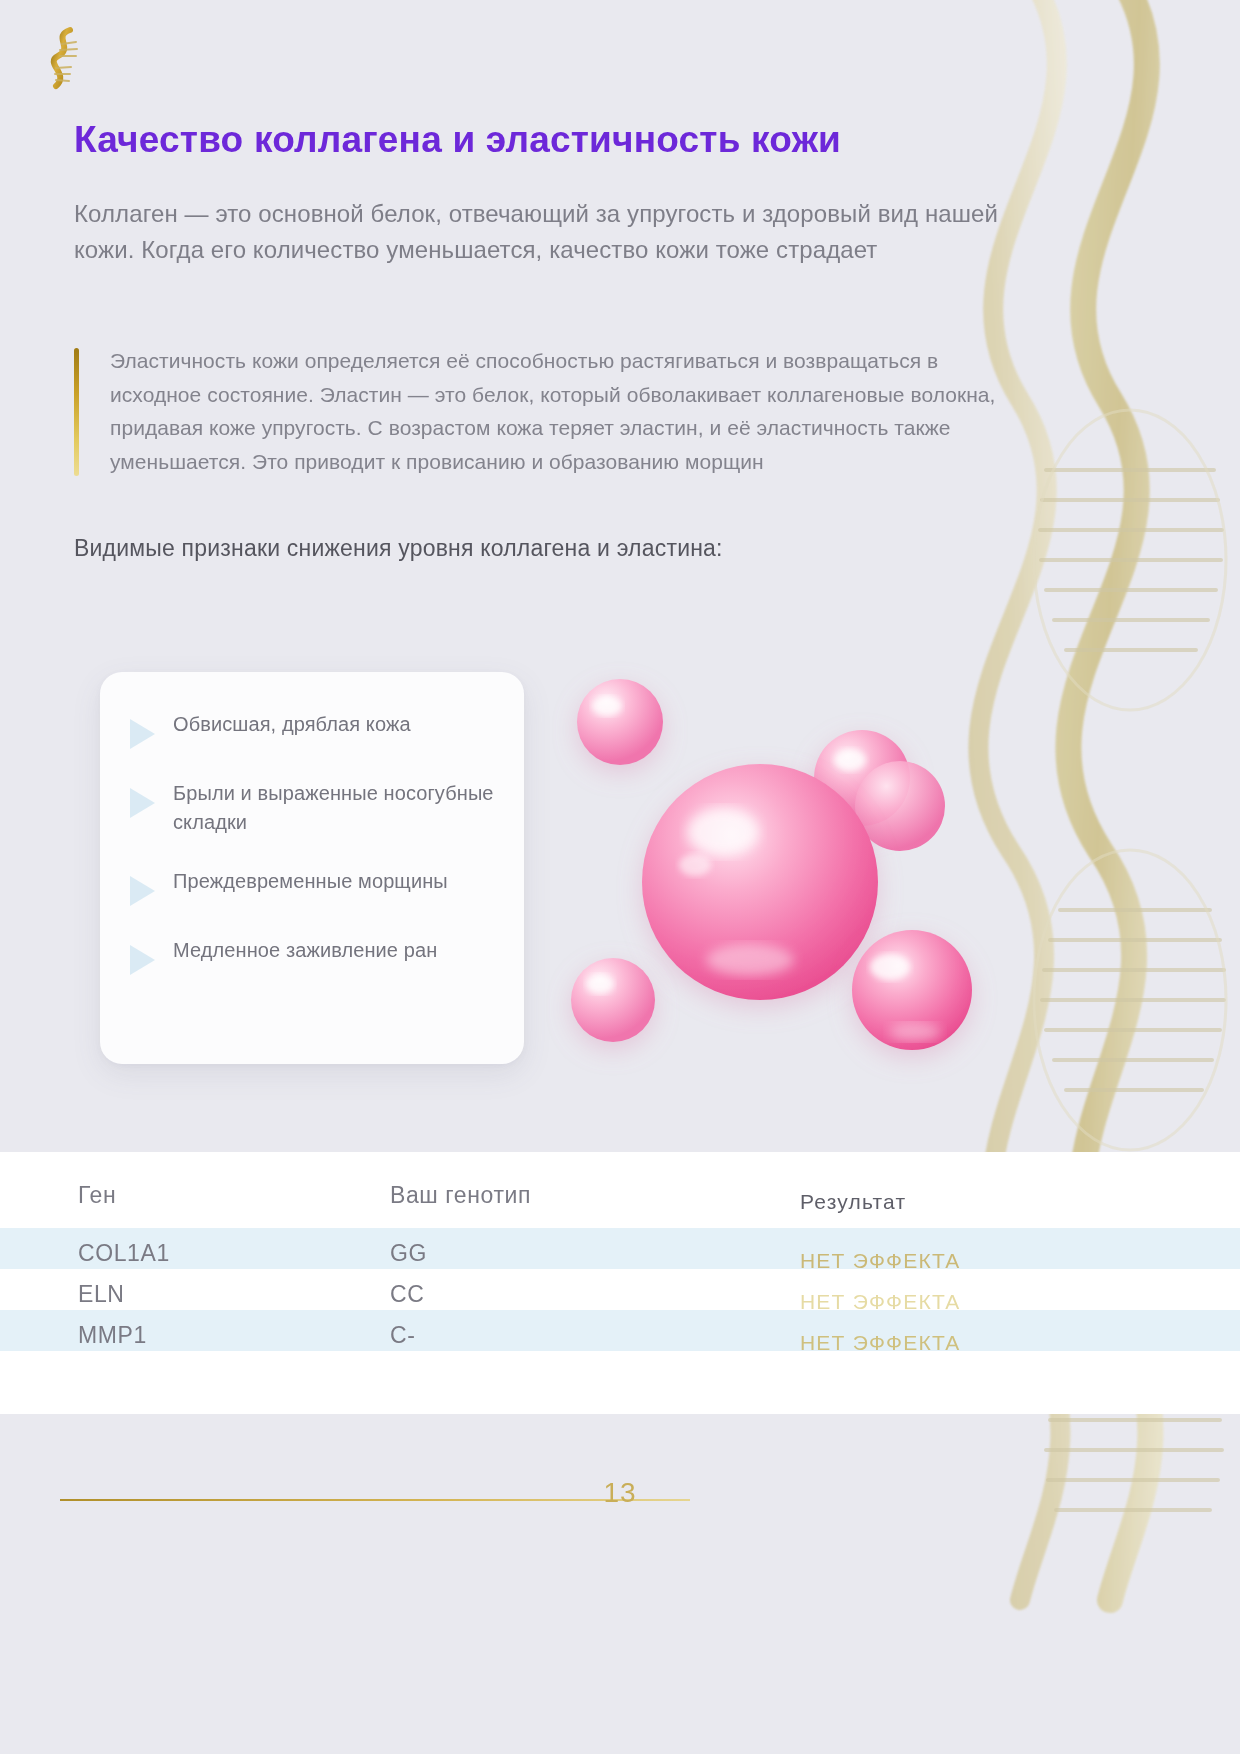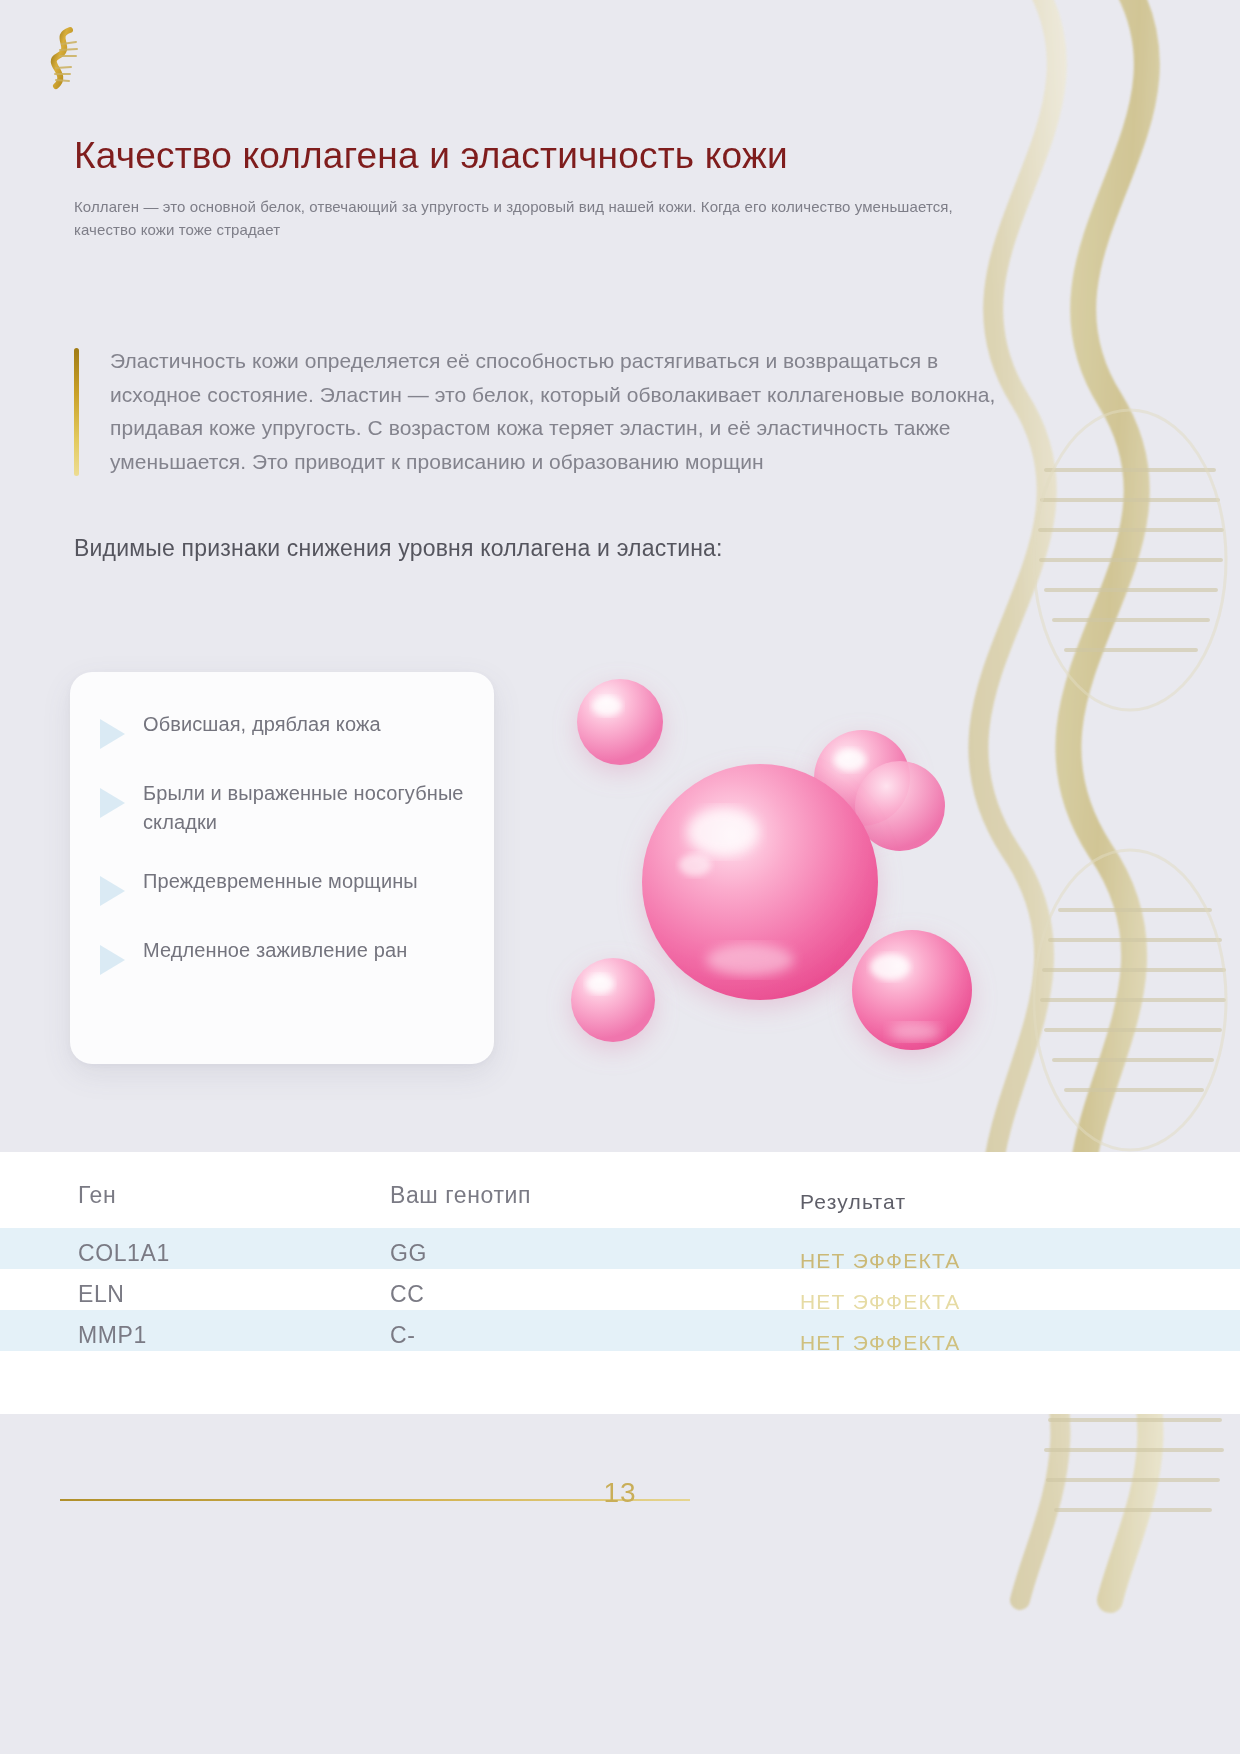--- a/index.html
+++ b/index.html
@@ -11,35 +11,35 @@
   }
   .page{position:absolute;inset:0;}
 
   
   .bg-art{position:absolute;right:0;top:0;width:430px;height:1754px;overflow:hidden;pointer-events:none;}
 
   
   .logo{position:absolute;left:36px;top:24px;width:58px;height:68px;}
 
   
-  .h1{position:absolute;left:74px;top:134px;width:920px;
-      font-size:37px;font-weight:400;color:#7f1d1d;letter-spacing:.2px;line-height:1.2;}
+  .h1{position:absolute;left:74px;top:118px;width:920px;
+      font-size:37px;font-weight:700;color:#6d28d9;letter-spacing:.2px;line-height:1.2;}
   .intro{position:absolute;left:74px;top:196px;width:930px;
-      font-size:15px;font-weight:300;color:#7e7e88;line-height:1.52;letter-spacing:.1px;}
+      font-size:24px;font-weight:300;color:#7e7e88;line-height:1.52;letter-spacing:.1px;}
 
   .quote{position:absolute;left:74px;top:344px;width:900px;padding-left:36px;
       font-size:21px;font-weight:300;color:#83838d;line-height:1.6;letter-spacing:.05px;}
   .quote:before{content:"";position:absolute;left:0;top:4px;bottom:2px;width:5px;border-radius:3px;
       background:linear-gradient(180deg,#a07b14 0%,#c9a027 35%,#e3ca5e 72%,#eddc93 100%);}
 
   .h2{position:absolute;left:74px;top:532px;width:820px;
       font-size:23px;font-weight:300;color:#55555e;line-height:1.42;letter-spacing:.2px;}
 
   
-  .card{position:absolute;left:70px;top:672px;width:424px;height:392px;
+  .card{position:absolute;left:100px;top:672px;width:424px;height:392px;
       background:#fcfcfd;border-radius:22px;
       box-shadow:0 10px 30px rgba(90,90,120,.10), 0 2px 6px rgba(90,90,120,.05);}
   .bullets{position:absolute;left:0;top:0;width:100%;height:100%;padding:38px 26px 0 22px;box-sizing:border-box;}
   .bullet{display:flex;align-items:flex-start;margin-bottom:30px;}
   .tri{flex:0 0 auto;width:0;height:0;margin:9px 18px 0 8px;
        border-top:15px solid transparent;border-bottom:15px solid transparent;
        border-left:25px solid #daeaf4;}
   .btext{font-size:20px;font-weight:300;color:#74747e;line-height:1.45;letter-spacing:.1px;}
 
   

